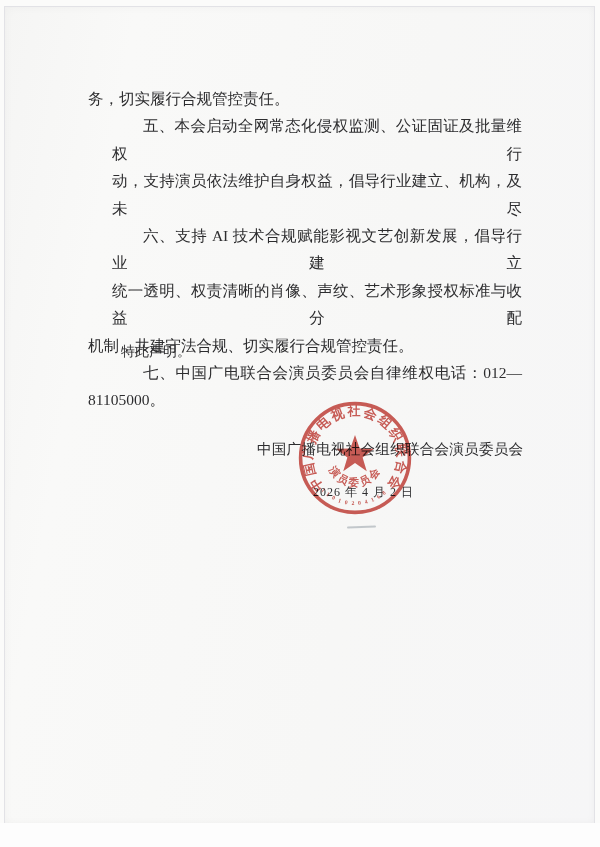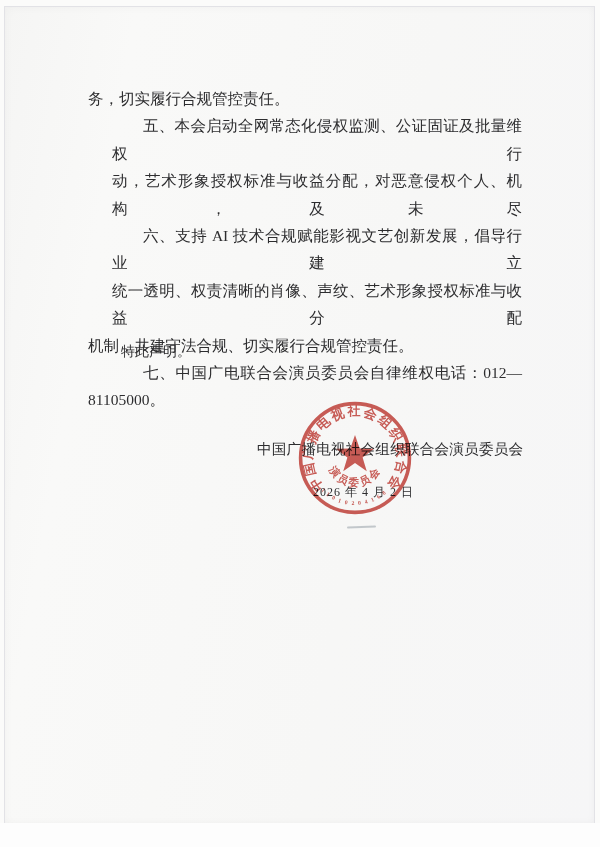--- a/index.html
+++ b/index.html
@@ -56,21 +56,21 @@
 </head>
 <body>
 
 <div class="page">
   <div class="paper"></div>
 
   <div class="body-text">
 
   <div class="line">务，切实履行合规管控责任。</div>
       <div class="line indent fill">五、本会启动全网常态化侵权监测、公证固证及批量维权行</div>
-      <div class="line fill">动，艺术形象授权标准与收益分配，对恶意侵权个人、机构，及未尽</div>
+      <div class="line fill">动，支持演员依法维护自身权益，倡导行业建立、机构，及未尽</div>
       <div class="line indent fill">六、支持 AI 技术合规赋能影视文艺创新发展，倡导行业建立</div>
       <div class="line fill">统一透明、权责清晰的肖像、声纹、艺术形象授权标准与收益分配</div>
       <div class="line">机制，共建守法合规、切实履行合规管控责任。</div>
       <div class="line indent fill">七、中国广电联合会演员委员会自律维权电话：012—</div>
       <div class="line">81105000。</div>
     </div>
 
   <div class="closing">特此声明。</div>
 
   <div class="signature">中国广播电视社会组织联合会演员委员会</div>

